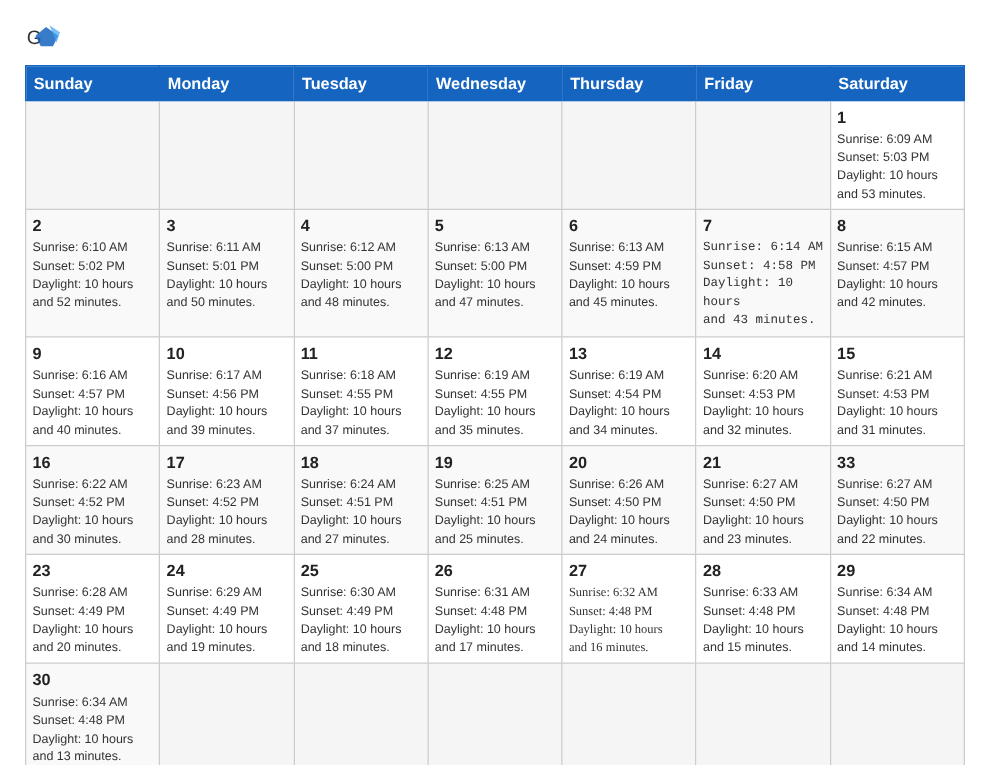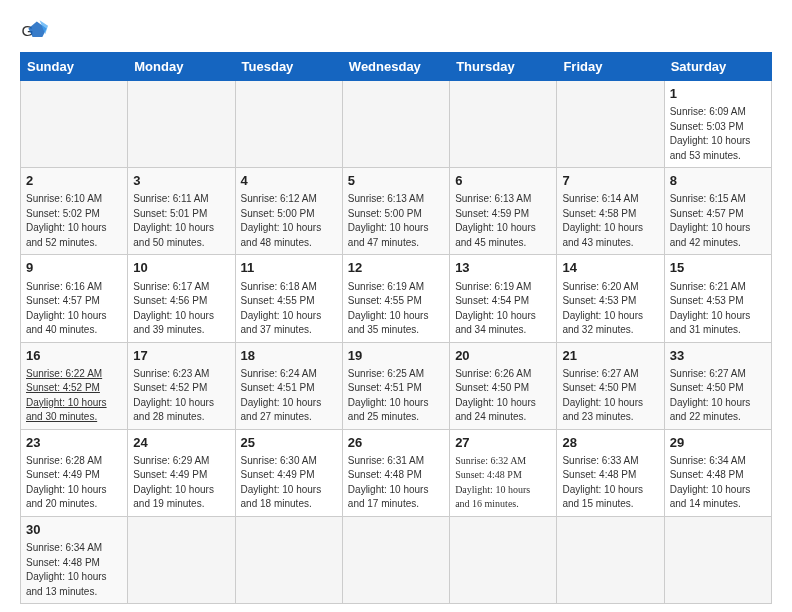--- a/index.html
+++ b/index.html
@@ -171,21 +171,21 @@
         </td>
         <td>
           <span class="day-number">6</span>
           <div class="day-info" style="white-space: pre-line;">Sunrise: 6:13 AM
 Sunset: 4:59 PM
 Daylight: 10 hours
 and 45 minutes.</div>
         </td>
         <td>
           <span class="day-number">7</span>
-          <div class="day-info" style="white-space: pre-line;">Sunrise: 6:14 AM
+          <div class="day-info" style="white-space: pre-line; font-family: Liberation Mono, monospace;">Sunrise: 6:14 AM
 Sunset: 4:58 PM
 Daylight: 10 hours
 and 43 minutes.</div>
         </td>
         <td>
           <span class="day-number">8</span>
           <div class="day-info" style="white-space: pre-line;">Sunrise: 6:15 AM
 Sunset: 4:57 PM
 Daylight: 10 hours
 and 42 minutes.</div>
@@ -238,21 +238,21 @@
           <span class="day-number">15</span>
           <div class="day-info" style="white-space: pre-line;">Sunrise: 6:21 AM
 Sunset: 4:53 PM
 Daylight: 10 hours
 and 31 minutes.</div>
         </td>
       </tr>
       <tr class="row-shade">
         <td>
           <span class="day-number">16</span>
-          <div class="day-info" style="white-space: pre-line; text-decoration: underline;">Sunrise: 6:22 AM
+          <div class="day-info" style="white-space: pre-line;">Sunrise: 6:22 AM
 Sunset: 4:52 PM
 Daylight: 10 hours
 and 30 minutes.</div>
         </td>
         <td>
           <span class="day-number">17</span>
           <div class="day-info" style="white-space: pre-line;">Sunrise: 6:23 AM
 Sunset: 4:52 PM
 Daylight: 10 hours
 and 28 minutes.</div>

